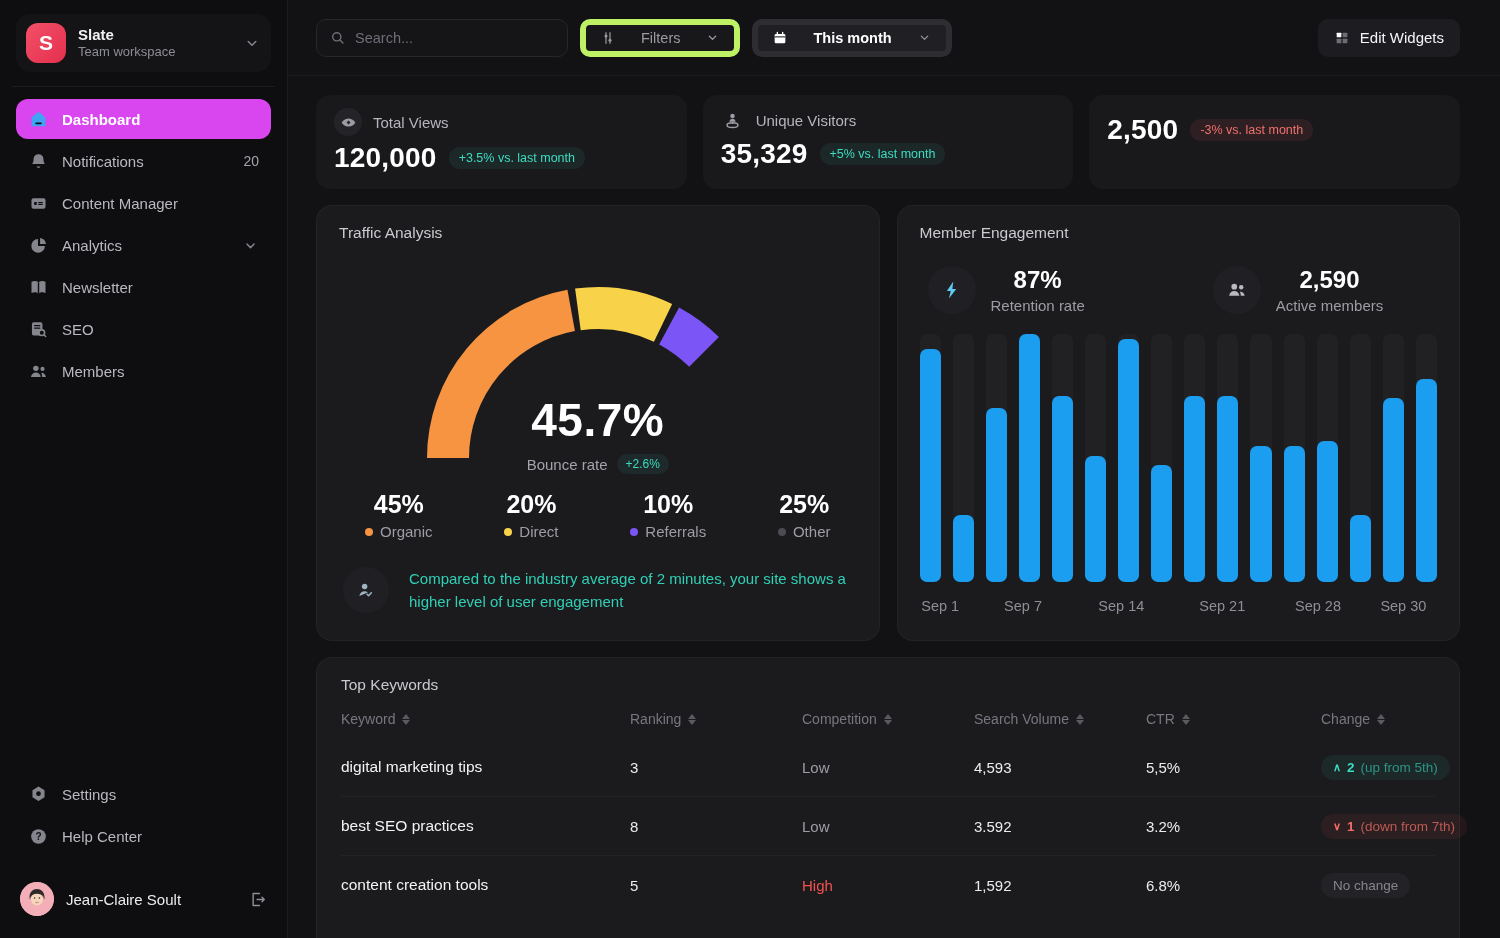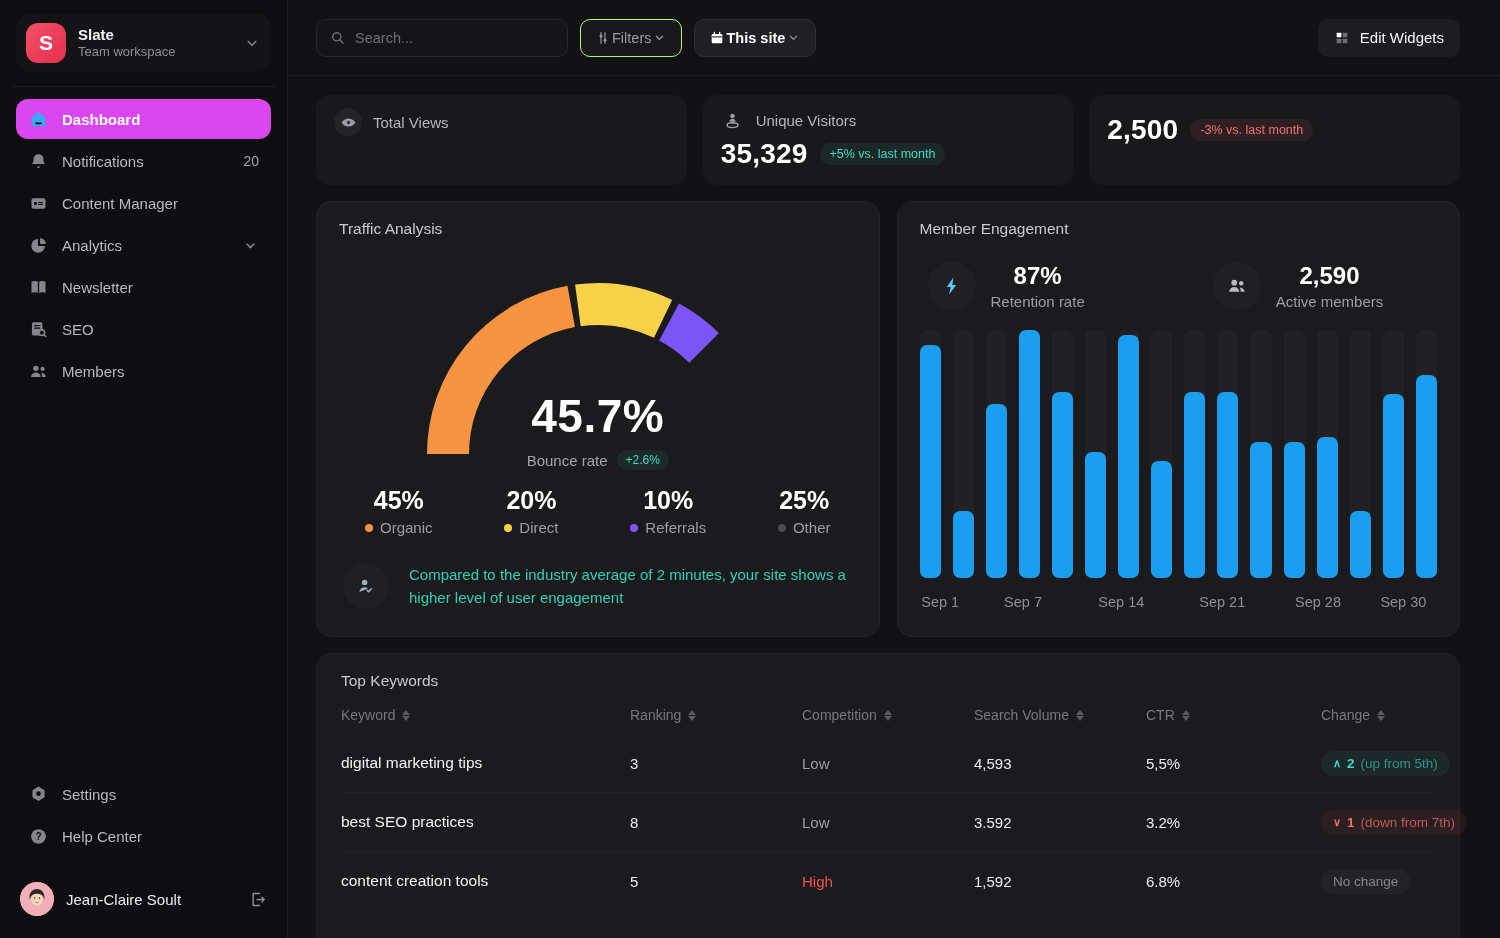--- a/index.html
+++ b/index.html
@@ -63,22 +63,22 @@
   .search {
     width:252px; height:38px; background:#151518; border:1px solid #27272b;
     border-radius:10px; display:flex; align-items:center; gap:9px; padding:0 12px;
   }
   .search input {
     flex:1; background:transparent; border:none; outline:none;
     color:#e4e4e7; font-size:14.5px; font-family:inherit;
   }
   .search input::placeholder { color:#6e6e77; }
   .tb-btn {
-    height:38px; display:flex; align-items:center; gap:1px; padding:0 14px;
-    background:#18181b; border:1px solid #bef264; border-radius:10px;
+    height:38px; display:flex; align-items:center; gap:25px; padding:0 14px;
+    background:#18181b; border:6px solid #bef264; border-radius:10px;
     color:#9a9aa3; font-size:14.5px; cursor:pointer; white-space:nowrap;
   }
   .tb-btn.solid { background:#202024; border-color:#2d2d32; color:#fff; font-weight:600; }
   .edit-widgets {
     margin-left:auto; height:38px; display:flex; align-items:center; gap:10px;
     padding:0 16px; background:#1d1d21; border:none; border-radius:10px;
     color:#f4f4f5; font-size:15px; font-weight:500; cursor:pointer; font-family:inherit;
   }
 
   .content { flex:1; padding:19px 40px 0 28px; display:flex; flex-direction:column; gap:16px; min-height:0; }
@@ -340,21 +340,21 @@
       </span>
     </button>
     <button class="tb-btn solid">
       <span>
         <svg width="16" height="16" viewBox="0 0 24 24">
             <rect x="4" y="6" width="16" height="14" rx="2" fill="currentColor"></rect>
             <path d="M8 3.5V7M16 3.5V7" stroke="currentColor" stroke-width="2" stroke-linecap="round"></path>
             <rect x="4" y="9.5" width="16" height="1.6" fill="#202024"></rect>
           </svg>
       </span>
-      <span>This site</span>
+      <span>This month</span>
       <span style="color:#8d8d95">
         <svg width="15" height="15" viewBox="0 0 24 24" fill="none">
             <path d="m7 10 5 5 5-5" stroke="currentColor" stroke-width="2" stroke-linecap="round" stroke-linejoin="round"></path>
           </svg>
       </span>
     </button>
     <button class="edit-widgets">
       <span>
         <svg width="16" height="16" viewBox="0 0 24 24">
             <rect x="4" y="4" width="7" height="7" rx="1" fill="#fff"></rect>
@@ -372,20 +372,24 @@
     <div class="stats-row">
       <div class="stat-card">
         <div class="stat-top">
           <span class="stat-chip">
             <svg width="17" height="17" viewBox="0 0 24 24">
                 <path d="M12 6.2c-5 0-8.4 3.3-9.6 5.8 1.2 2.5 4.6 5.8 9.6 5.8s8.4-3.3 9.6-5.8C20.4 9.5 17 6.2 12 6.2Z" fill="currentColor"></path>
                 <path d="M12 9.3 14.7 12 12 14.7 9.3 12Z" fill="#242428"></path>
               </svg>
           </span>
           <span>Total Views</span>
+        </div>
+        <div class="stat-bottom">
+          <span class="stat-value">120,000</span>
+          <span class="pill up">+3.5% vs. last month</span>
         </div>
       </div>
       <div class="stat-card">
         <div class="stat-top">
           <span class="stat-chip plain" style="color:#9c9ca4">
             <svg width="21" height="21" viewBox="0 0 24 24">
                 <circle cx="12" cy="6.8" r="2.6" fill="currentColor"></circle>
                 <path d="M12 10c-1.9 0-3.3 1.3-3.6 3.3h7.2C15.3 11.3 13.9 10 12 10Z" fill="currentColor"></path>
                 <path d="M12 13v3" stroke="currentColor" stroke-width="1.6"></path>
                 <ellipse cx="12" cy="17.3" rx="6.2" ry="2.6" fill="none" stroke="currentColor" stroke-width="1.7"></ellipse>

